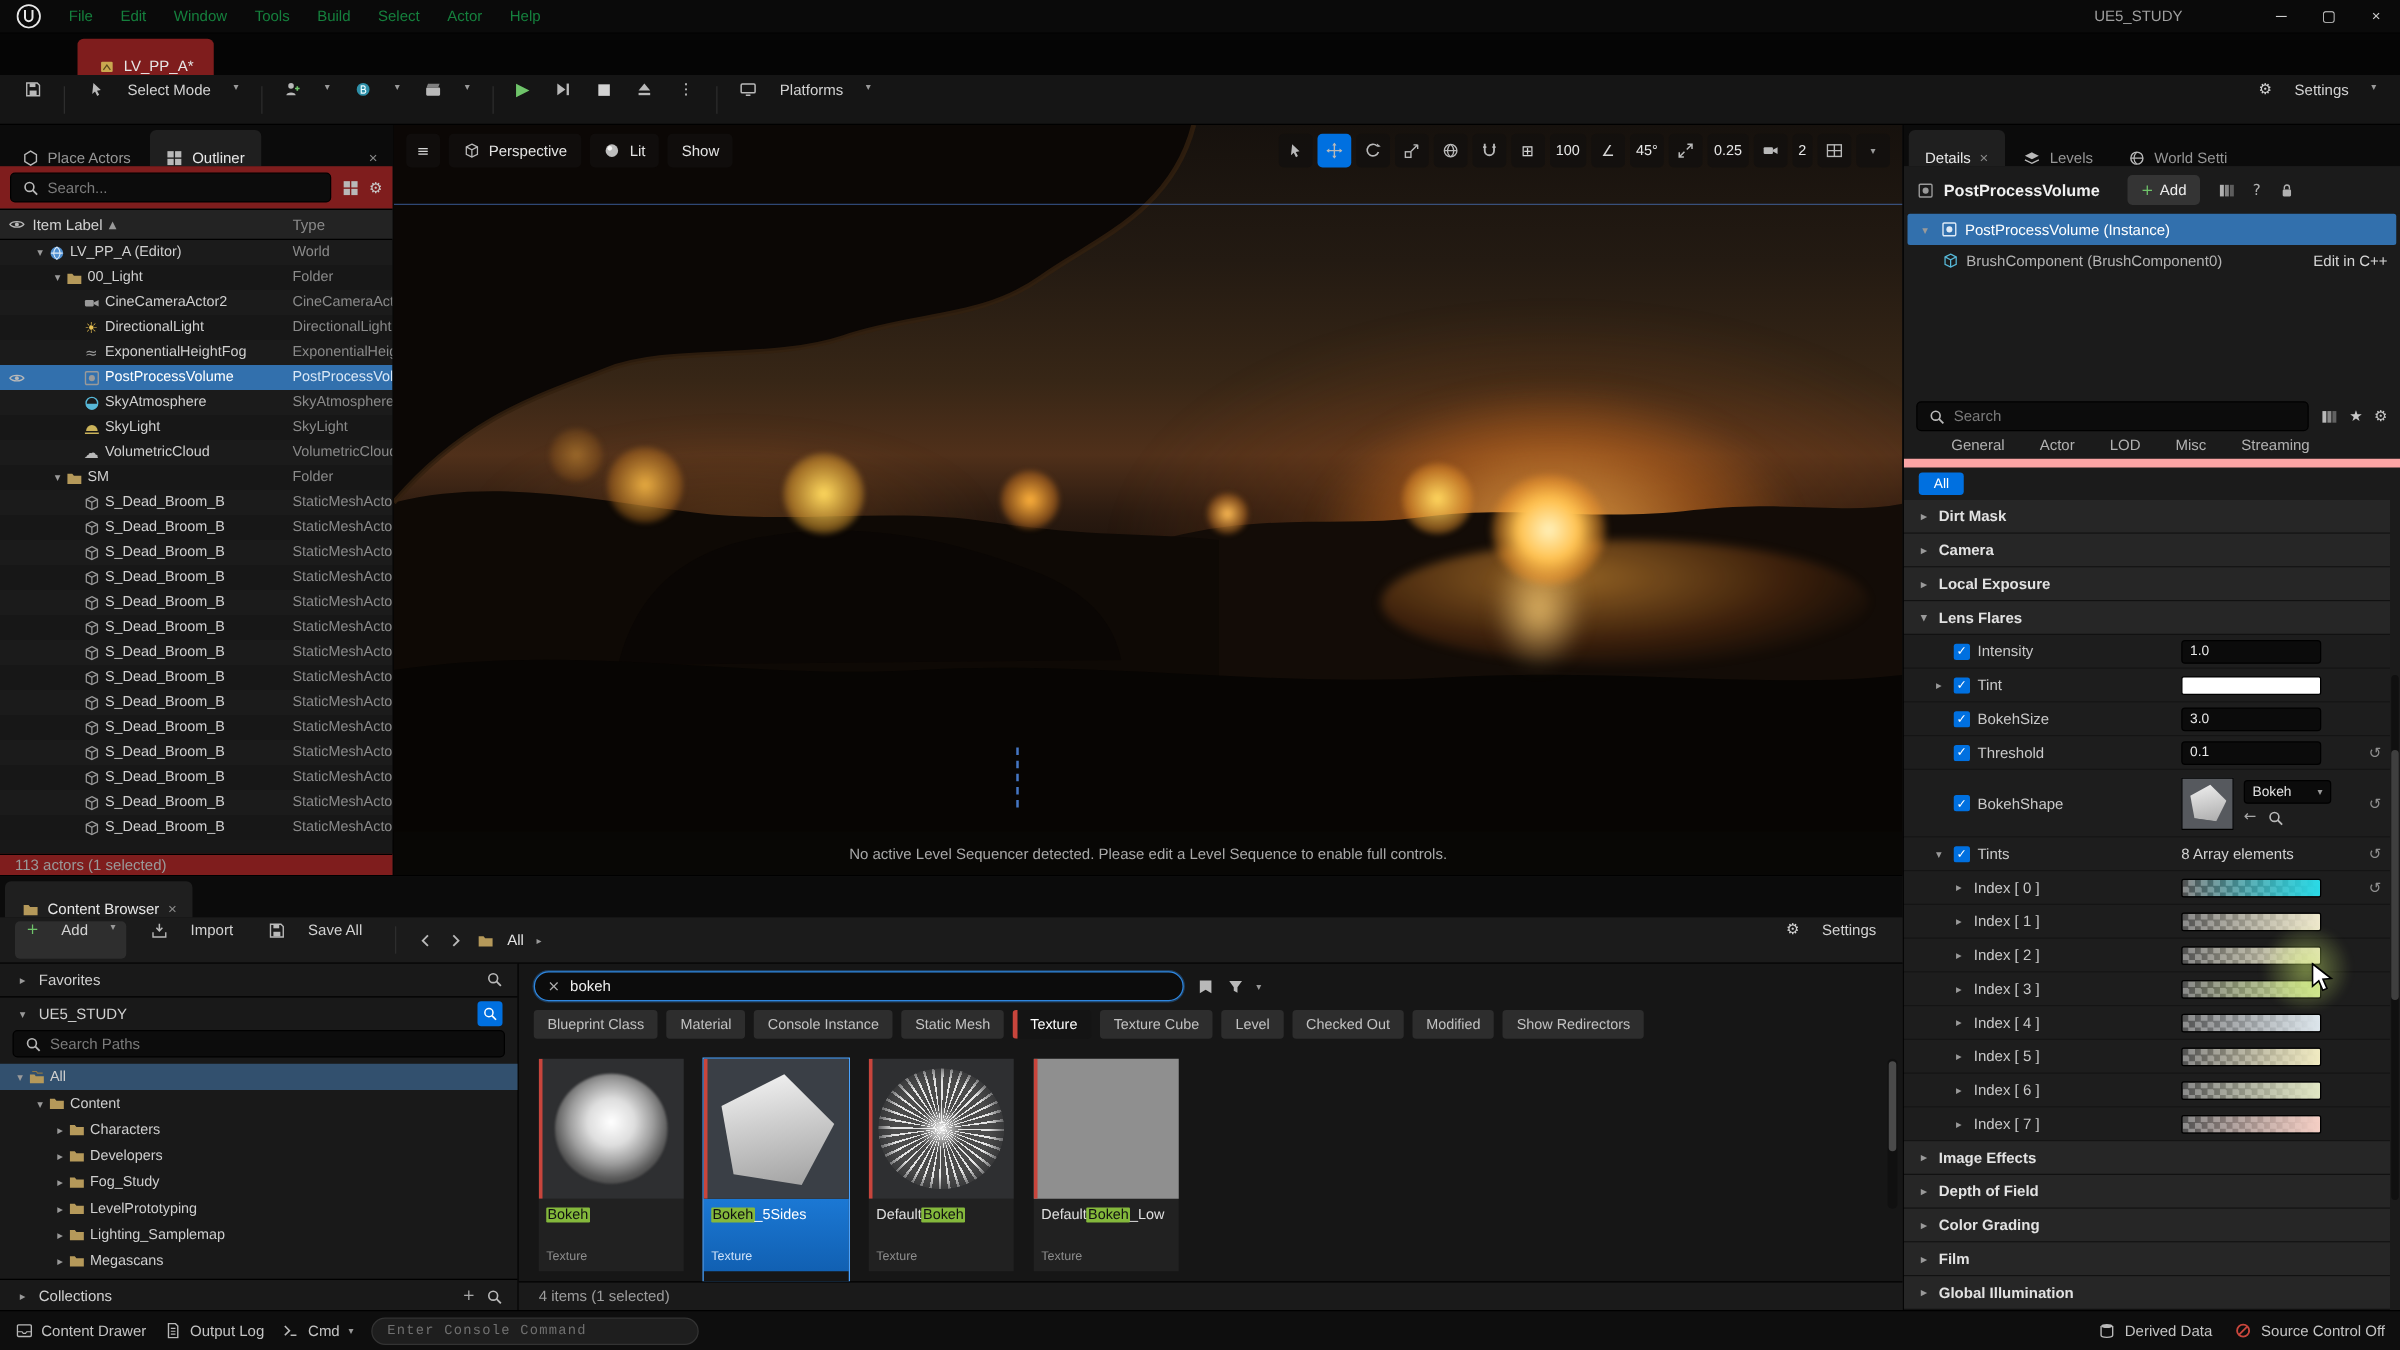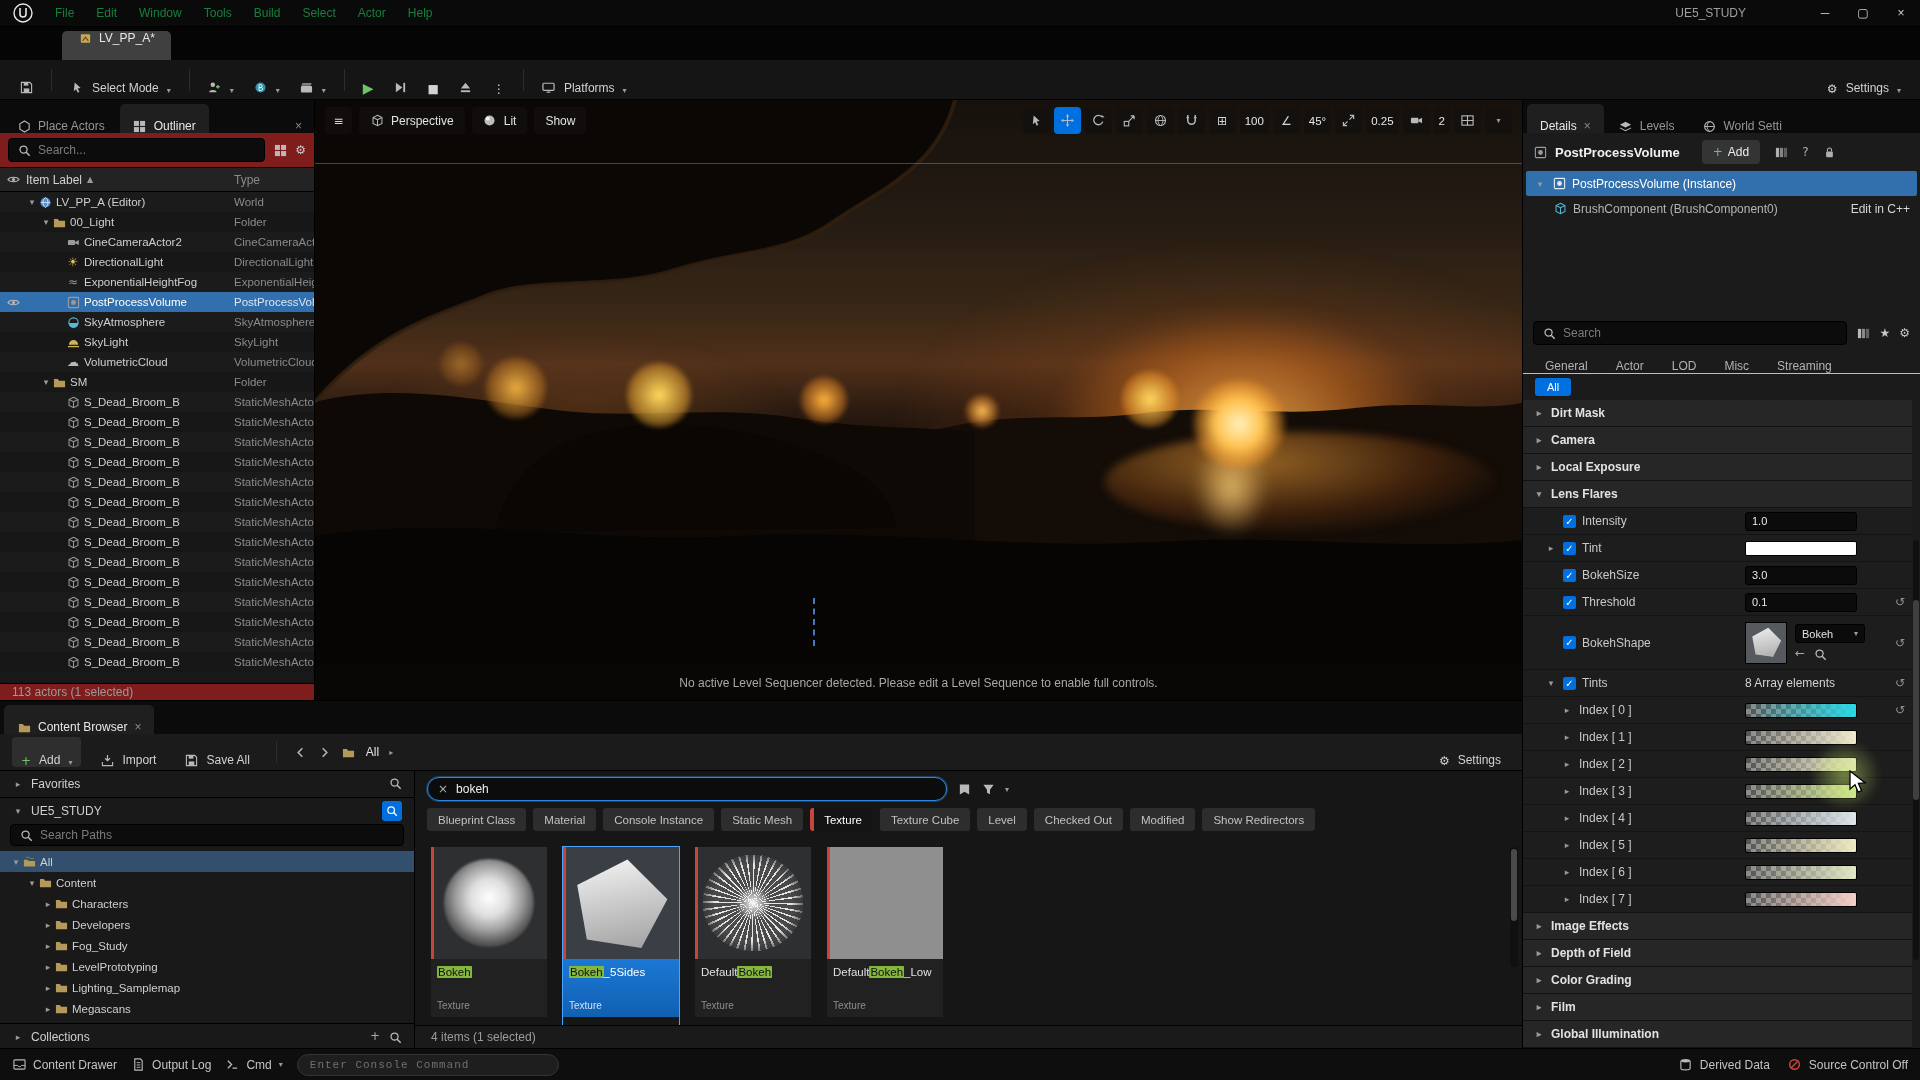--- a/index.html
+++ b/index.html
@@ -15,25 +15,25 @@
   
   #menubar{left:0;top:0;width:1920px;height:27px;background:#0a0a0a;display:flex;align-items:center;border-bottom:1px solid #000}
   .ue-logo{width:26px;height:26px;margin:0 8px 0 10px;display:flex;align-items:center;justify-content:center}
   .menu-item{padding:0 11px;height:100%;display:flex;align-items:center;color:#15803d;cursor:default}
   .titlebar-right{margin-left:auto;display:flex;align-items:center;height:100%}
   .win-title{color:#9f9f9f;margin-right:60px}
   .win-btn{width:38px;height:100%;display:flex;align-items:center;justify-content:center;color:#cfcfcf}
 
   
   #leveltabs{left:0;top:27px;width:1920px;height:33px;background:#050505;display:flex;align-items:flex-end;padding-left:62px}
-  .level-tab{height:29px;background:#404040;border-radius:5px 5px 0 0;display:flex;align-items:flex-start;gap:7px;padding:0 16px;color:#e6e6e6}
+  .level-tab{height:29px;background:#7f1d1d;border-radius:5px 5px 0 0;display:flex;align-items:flex-end;gap:7px;padding:0 16px;color:#e6e6e6}
 
   
   #maintoolbar{left:0;top:60px;width:1920px;height:40px;background:#151515;border-bottom:1px solid #000;display:flex;align-items:center;padding:0 10px;gap:2px}
-  .tb-btn{height:30px;display:flex;align-items:flex-end;gap:8px;padding:0 9px;border-radius:4px;color:#d2d2d2}
+  .tb-btn{height:30px;display:flex;align-items:flex-start;gap:18px;padding:0 9px;border-radius:4px;color:#d2d2d2}
   .tb-sep{width:1px;height:22px;background:#2d2d2d;margin:0 7px;flex:none}
   .dd{font-size:8px;color:#9a9a9a}
 
   
   .pane-tabs{display:flex;align-items:flex-end;background:#0b0b0b;height:33px;padding:0 4px;gap:2px}
   .ptab{height:29px;display:flex;align-items:flex-end;gap:7px;padding:0 13px;color:#969696;border-radius:5px 5px 0 0}
   .ptab.active{background:#1f1f1f;color:#e8e8e8}
   .ptab-close{margin-left:auto;color:#8a8a8a;padding:0 8px}
 
   .search-box{flex:1;display:flex;align-items:center;gap:7px;background:#0c0c0c;border:1px solid #000;border-radius:4px;height:24px;padding:0 8px;color:#8a8a8a;min-width:0}
@@ -75,21 +75,21 @@
   #details{left:1522px;top:100px;width:398px;height:948px;background:#1b1b1b;border-left:1px solid #000;display:flex;flex-direction:column;overflow:hidden}
   .dtitle-row{display:flex;align-items:center;gap:8px;padding:0 10px;height:38px;background:#1b1b1b}
   .dtitle{font-size:13px;font-weight:bold;color:#f0f0f0;white-space:nowrap}
   .add-btn{display:flex;align-items:center;gap:5px;background:#343434;border-radius:4px;height:24px;padding:0 11px;color:#ededed;margin-left:14px}
   .dico{margin-left:6px;color:#b0b0b0}
   .inst-row{height:25px;background:#3270ad;color:#fff;display:flex;align-items:center;gap:6px;padding:0 8px;margin:0 3px;border-radius:2px}
   .comp-row{height:25px;display:flex;align-items:center;gap:6px;padding:0 10px 0 30px;color:#b4b4b4}
   .edit-cpp{margin-left:auto;color:#d6d6d6;white-space:nowrap}
   .dspacer{height:96px}
   .dsearch-row{display:flex;align-items:center;gap:9px;padding:4px 10px}
-  .cat-tabs{display:flex;gap:0;padding:0 8px;color:#b2b2b2;height:25px;align-items:flex-end;border-bottom:1px solid #fca5a5}
+  .cat-tabs{display:flex;gap:0;padding:0 24px;color:#b2b2b2;height:25px;align-items:flex-start;border-bottom:7px solid #fca5a5}
   .cat-tab{padding:0 14px}
   .all-chip{background:#0070e0;color:#fff;border-radius:3px;height:18px;padding:0 12px;display:inline-flex;align-items:center;margin:4px 0 4px 12px;font-size:11px}
   .dbody{flex:1;overflow:hidden;position:relative;padding-right:8px}
   .dsec{height:27px;display:flex;align-items:center;gap:6px;background:#262626;border-bottom:1px solid #111;color:#e2e2e2;font-weight:bold;padding-left:10px}
   .drow{display:flex;align-items:center;height:27px;border-bottom:1px solid #141414;background:#1d1d1d}
   .drow.tall{height:54px}
   .dname{flex:0 0 222px;display:flex;align-items:center;gap:6px;padding-left:22px;color:#c9c9c9;overflow:hidden;white-space:nowrap}
   .dname.idx{padding-left:38px}
   .dval{flex:1;display:flex;align-items:center;gap:8px;min-width:0}
   .dreset{width:24px;display:flex;align-items:center;justify-content:center;color:#8f8f8f;flex:none}

